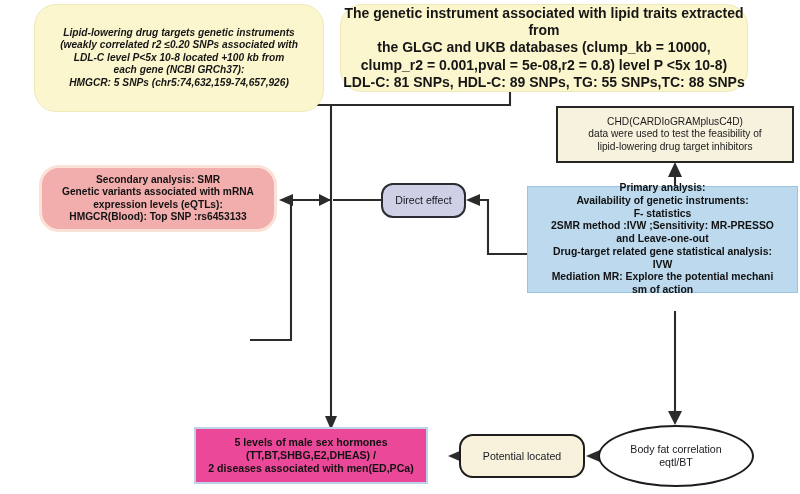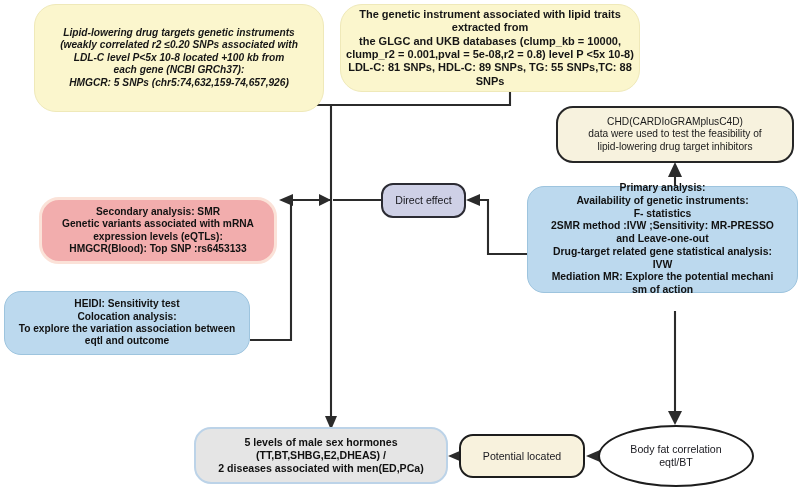--- a/index.html
+++ b/index.html
@@ -16,61 +16,59 @@
   }
   .node{
     position:absolute;
     box-sizing:border-box;
     display:flex;
     align-items:center;
     justify-content:center;
     text-align:center;
     line-height:1.22;
     white-space:pre-line;
-    border-radius:17px;
   }
   
   .n-instruments{
     left:34px; top:4px; width:290px; height:108px;
     background:#fbf6cd;
     border:1px solid #efe9b9;
     border-radius:22px;
     font-size:10.2px;
     font-weight:bold;
     font-style:italic;
     color:#161616;
   }
   
   .n-glgc{
-    left:340px; top:4px; width:300px; height:88px;
+    left:340px; top:4px; width:408px; height:88px;
     background:#fbf6cd;
     border:1px solid #efe9b9;
     border-radius:22px;
-    font-size:11px;
+    font-size:14px;
     font-weight:bold;
     color:#161616;
   }
   
   .n-chd{
     left:556px; top:106px; width:238px; height:57px;
     background:#f7f2de;
     border:2px solid #262626;
     font-size:10.2px;
     color:#1a1a1a;
   }
   
   .n-smr{
     left:39px; top:165px; width:238px; height:67px;
     background:#f2adad;
     border:3px solid #fbe2d8;
     border-radius:20px;
     font-size:10.2px;
     font-weight:bold;
     color:#121212;
-    margin-top:32px;
   }
   
   .n-direct{
     left:381px; top:183px; width:85px; height:35px;
     background:#ced0e6;
     border:2px solid #2b2b33;
     border-radius:12px;
     font-size:10.6px;
     color:#17171d;
   }
@@ -87,22 +85,22 @@
   .n-heidi{
     left:4px; top:291px; width:246px; height:64px;
     background:#bcd9ee;
     border:1px solid #9dc4de;
     font-size:10.2px;
     font-weight:bold;
     color:#111111;
   }
   
   .n-hormones{
-    left:194px; top:427px; width:254px; height:57px;
-    background:#e5e5e5;
+    left:194px; top:427px; width:234px; height:57px;
+    background:#ec4899;
     border:2px solid #bcd3e8;
     font-size:10.6px;
     font-weight:bold;
     color:#111111;
   }
   
   .n-mediator{
     left:459px; top:434px; width:126px; height:44px;
     background:#f8f2dd;
     border:2px solid #1d1d1d;
@@ -194,24 +192,20 @@
   <div class="node n-primary">Primary analysis:
 Availability of genetic instruments:
 F- statistics
 2SMR method :IVW ;Sensitivity: MR-PRESSO
 and Leave-one-out
 Drug-target  related gene statistical analysis:
 IVW
 Mediation MR: Explore the potential mechani
 sm of action</div>
 
-  <div class="node n-heidi">HEIDI:  Sensitivity test
-Colocation analysis:
-To explore the variation association between
-eqtl and outcome</div>
 
   <div class="node n-hormones">5 levels of male sex hormones
 (TT,BT,SHBG,E2,DHEAS)  /
 2 diseases associated with men(ED,PCa)</div>
 
   <div class="node n-mediator">Potential located</div>
 
   <div class="node n-bodyfat">Body fat correlation
 eqtl/BT</div>
 

